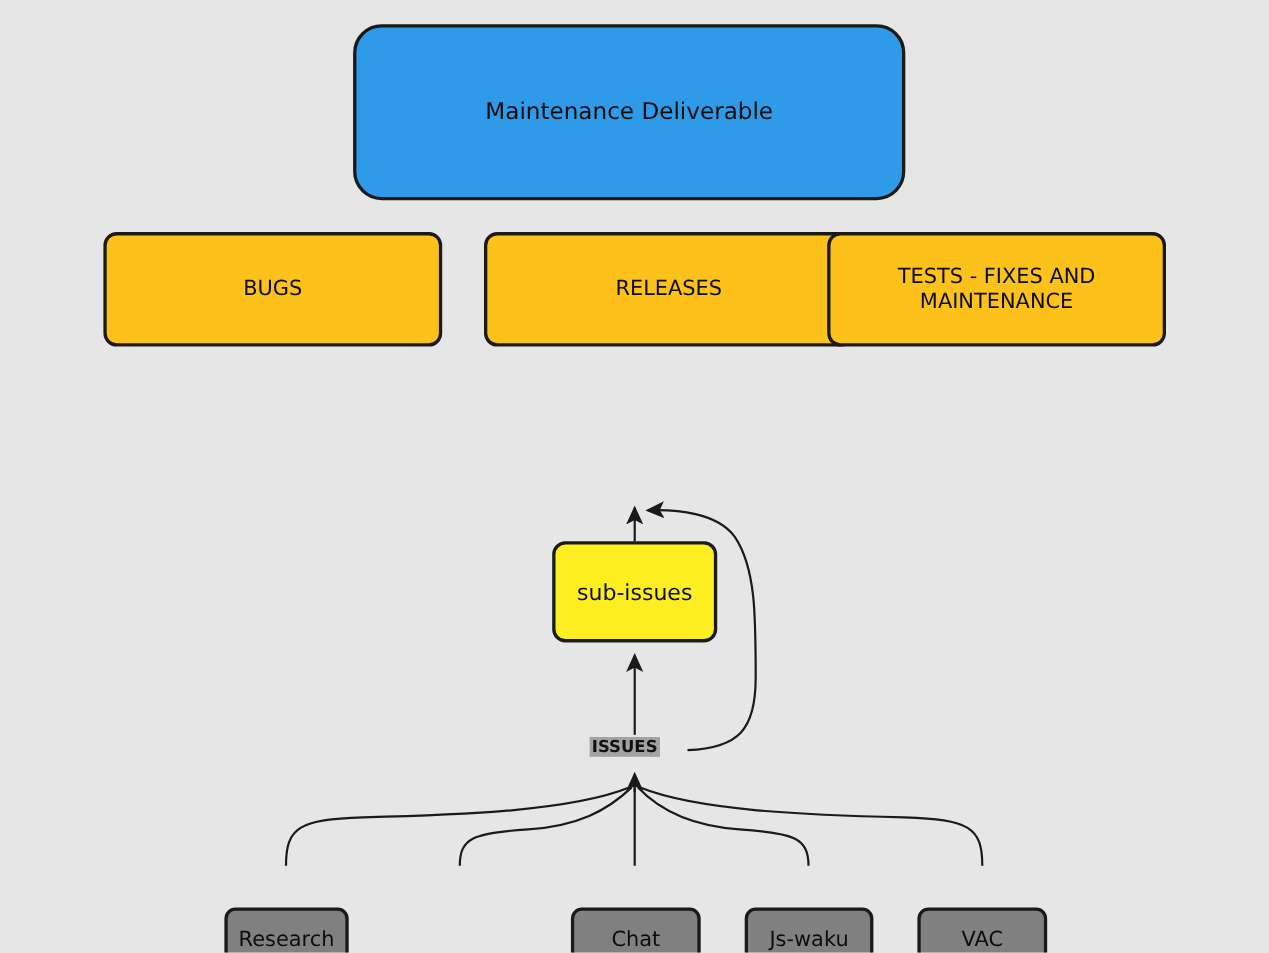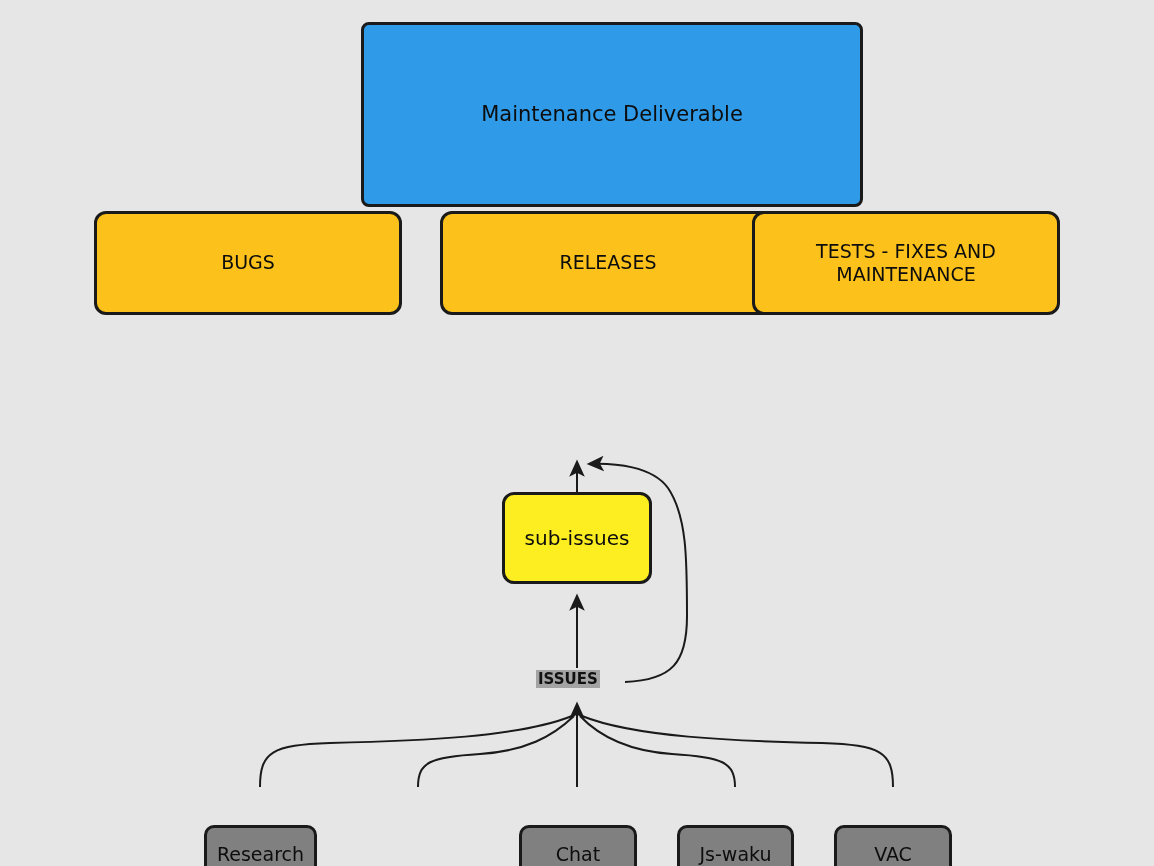--- a/index.html
+++ b/index.html
@@ -44,25 +44,24 @@
   .node .label {
     display: block;
     padding: 0 8px;
     white-space: pre-line;
   }
   
   .node-blue {
     left: 321px;
     top: 22px;
     width: 502px;
-    height: 185px;
+    height: 160px;
     background: #2f9ae8;
-    border-radius: 8px;
+    border-radius: 26px;
     font-size: 21px;
-    margin-left: 40px;
   }
   
   .node-orange {
     top: 211px;
     height: 104px;
     background: #fcc21b;
     border-radius: 12px;
     font-size: 19px;
   }
   .node-orange.o1 { left: 94px;  width: 308px; text-align: center; }

